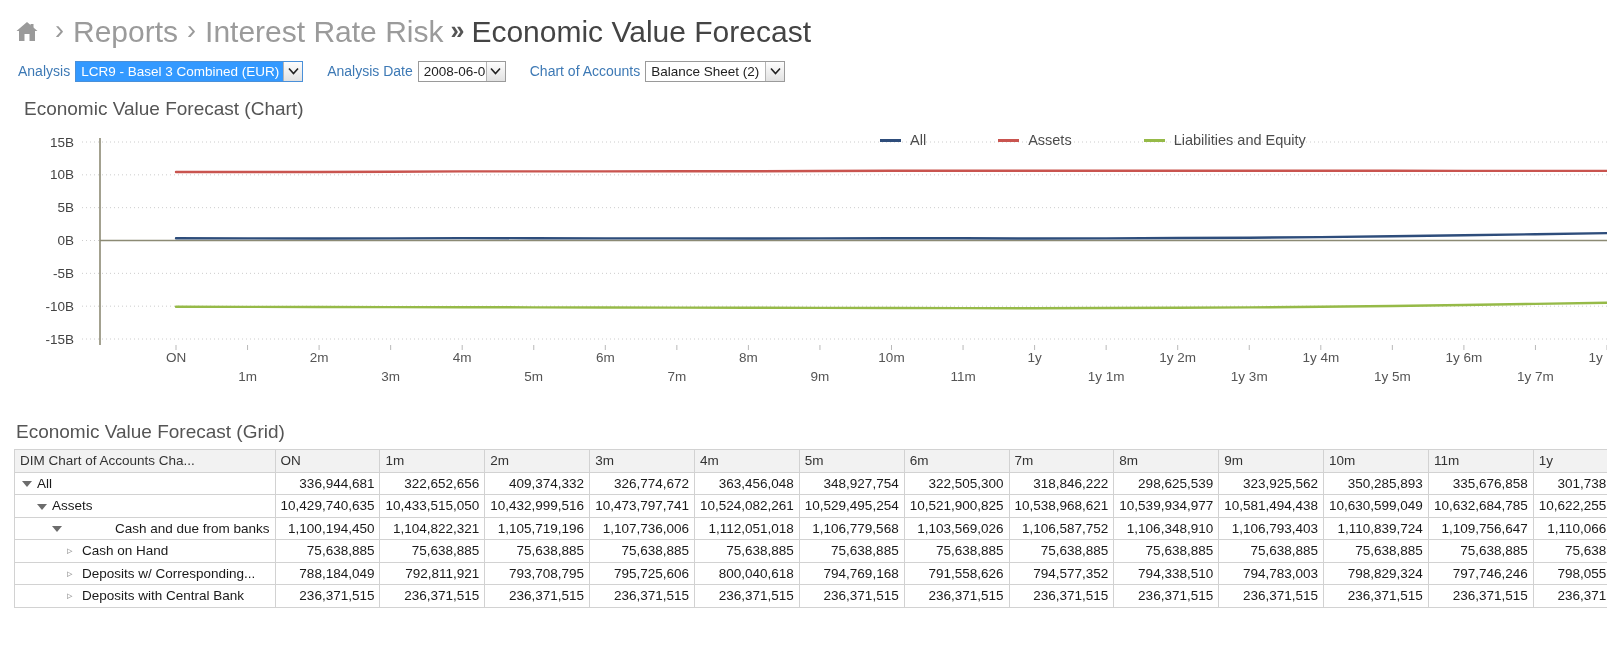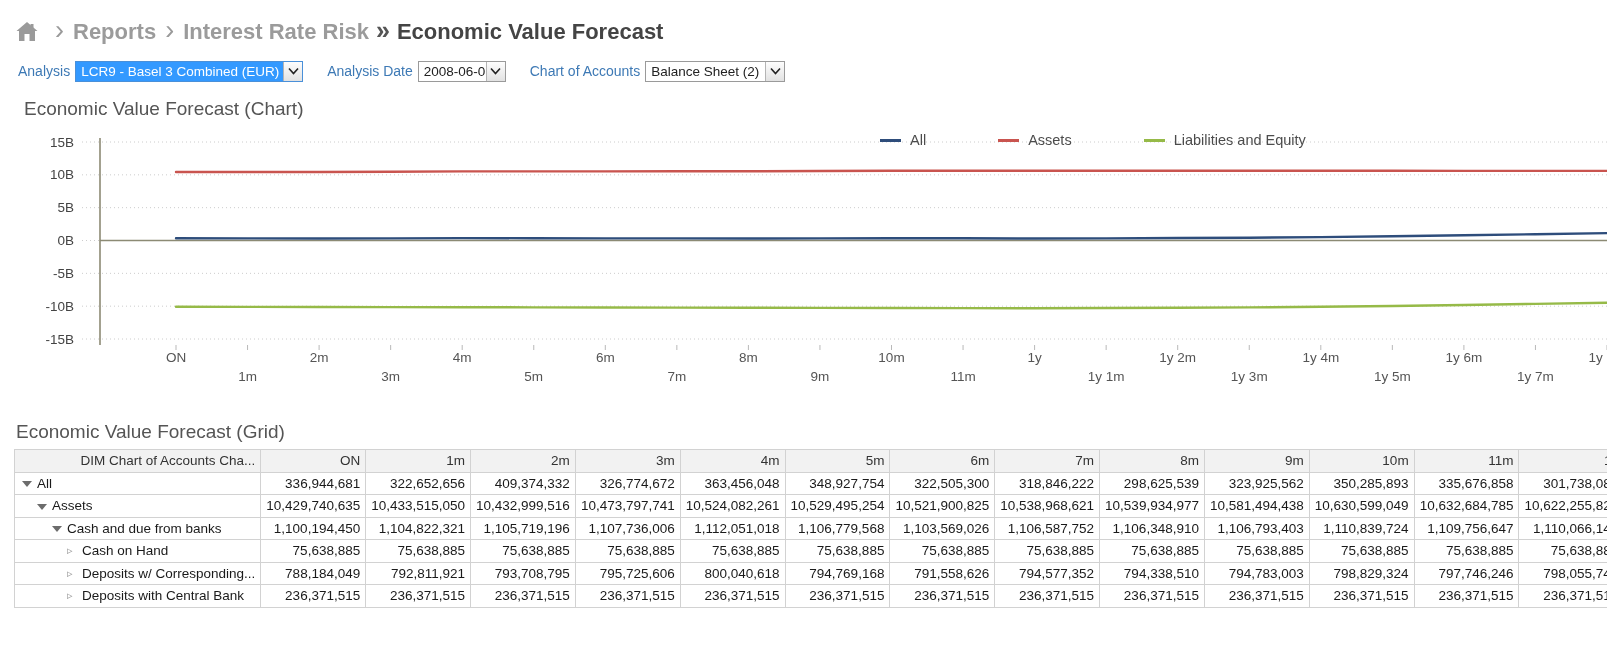--- a/index.html
+++ b/index.html
@@ -24,23 +24,23 @@
     font-size: 27px;
     color: #9a9a9a;
     margin: 0 9px;
     font-weight: 400;
     line-height: 1;
     position: relative;
     top: -2px;
   }
   .crumb-sep.dbl { font-size: 25px; color: #555; margin: 0 7px; font-weight:700; }
   .crumb {
-    font-size: 22px;
+    font-size: 30px;
     color: #9b9b9b;
-    font-weight: 700;
+    font-weight: 400;
     line-height: 1;
   }
   .crumb.current { color: #444444; }
 
   
   #filterbar {
     display: flex;
     align-items: center;
     padding-left: 18px;
     height: 30px;
@@ -140,21 +140,21 @@
   table.dgrid th, table.dgrid td {
     border: 1px solid #d2d2d2;
     height: 22.5px;
     padding: 0 5px;
     white-space: nowrap;
     overflow: hidden;
     font-weight: 400;
   }
   table.dgrid th {
     background: #f2f2f2;
-    text-align: right;
+    text-align: left;
     color: #333;
     font-size: 13.5px;
   }
   table.dgrid td.num { text-align: right; }
   table.dgrid col.first { width: 256px; }
   table.dgrid col.data  { width: 101px; }
 
   .cellname { display: flex; align-items: center; }
   .tri {
     display: inline-block;
@@ -172,21 +172,21 @@
     display:inline-block;
     width: 11px;
     margin-right: 4px;
     color: #9a9a9a;
     font-size: 11px;
     line-height: 1;
     flex: 0 0 auto;
   }
   .ind0 { padding-left: 2px; }
   .ind1 { padding-left: 17px; }
-  .ind2 { padding-left: 32px; }
+  .ind2 { padding-left: 32px; gap: 48px; }
   .ind3 { padding-left: 47px; }
 </style>
 </head>
 <body>
 
 <div id="breadcrumb">
   <span class="home-icon">
     <svg width="26" height="26" viewBox="0 0 26 26">
       <path d="M13 3 L2.5 12 L5 12 L5 22 L21 22 L21 12 L23.5 12 Z" fill="#9a9a9a"></path>
       <rect x="16.5" y="5" width="3" height="4.5" fill="#9a9a9a"></rect>

